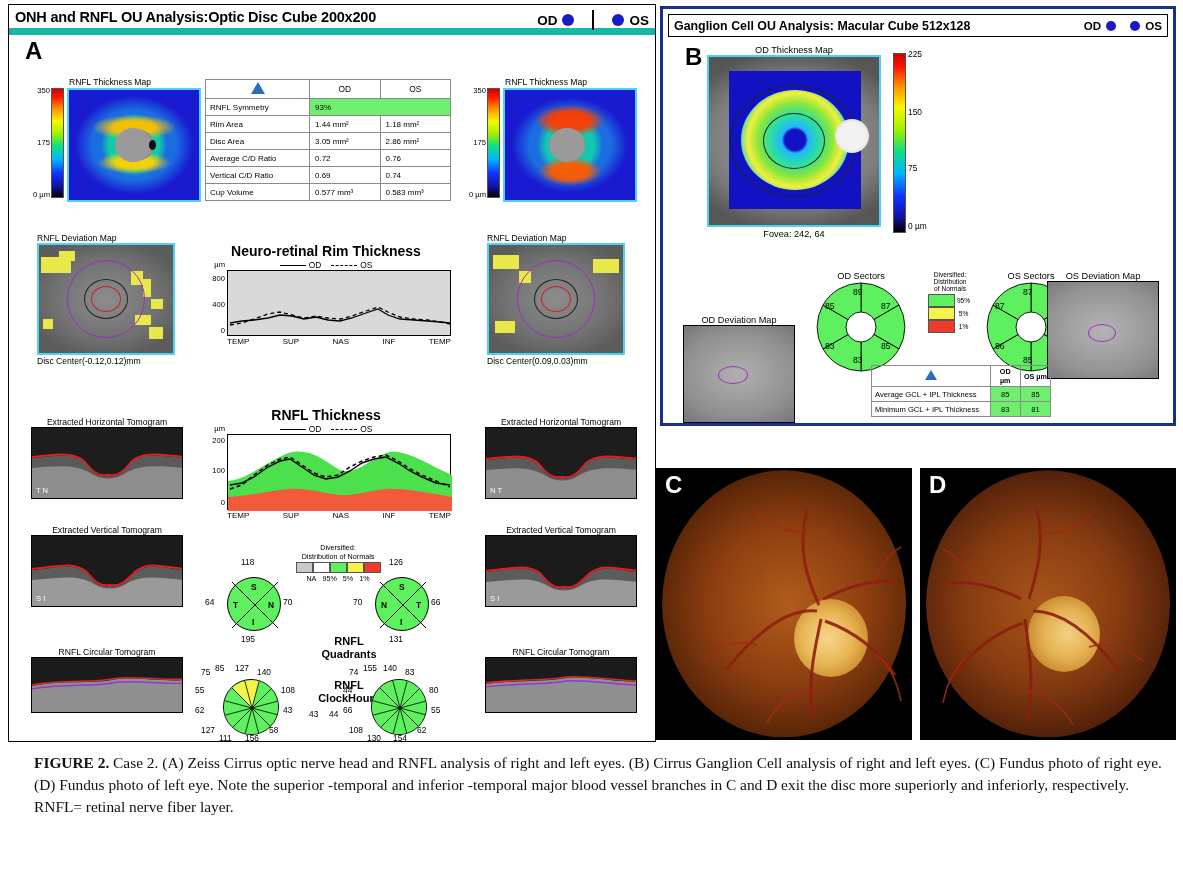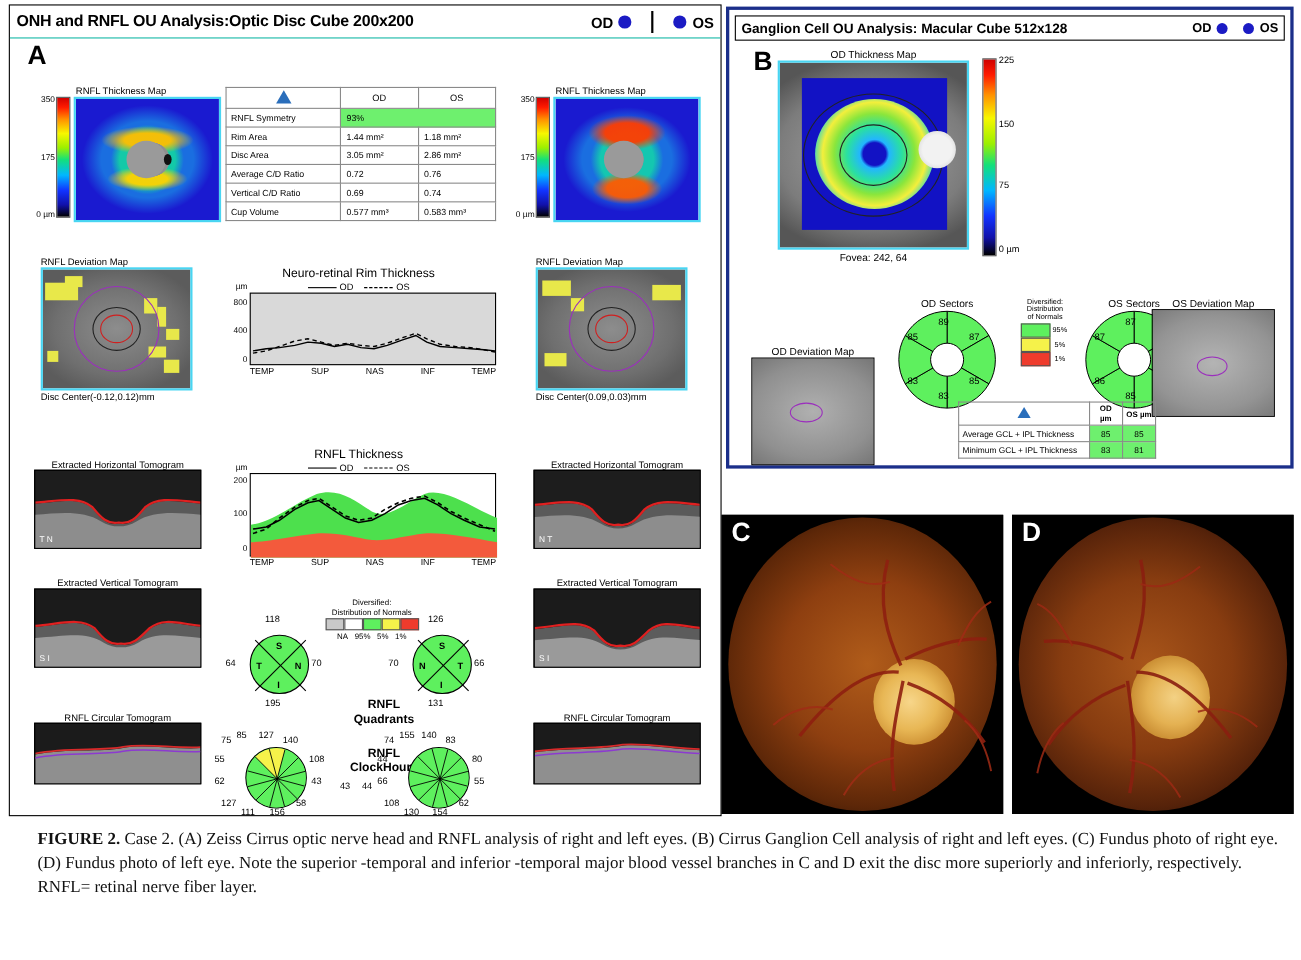--- a/index.html
+++ b/index.html
@@ -13,21 +13,21 @@
     overflow:hidden;
   }
   .page { position:relative; width:1183px; height:873px; }
 
   
   #panelA {
     position:absolute; left:8px; top:4px; width:648px; height:738px;
     border:1px solid #000; background:#fff;
   }
   #panelA-header {
-    height:30px; border-bottom:1px solid #14b8a6; display:flex; align-items:center;
+    height:30px; border-bottom:7px solid #14b8a6; display:flex; align-items:center;
     padding:0 6px; position:relative;
   }
   #panelA-title { font-size:14.5px; font-weight:bold; letter-spacing:-0.2px; }
   .od-os-chip { display:flex; align-items:center; gap:5px; font-size:13.5px; font-weight:bold; }
   .eye-dot { width:12px; height:12px; border-radius:50%; background:#1b1bc4; display:inline-block; }
   #panelA-eyes { position:absolute; right:6px; top:0; height:30px; display:flex; align-items:center; gap:18px; }
   .vert-sep { width:2px; height:20px; background:#000; }
 
   #panelA-body { position:relative; width:100%; height:705px; }
   .bigletter { font-weight:bold; font-size:24px; }
@@ -99,21 +99,21 @@
   #tableA td, #tableA th { border:1px solid #8a8a8a; padding:2px 4px; height:17px; }
   #tableA .hdr { text-align:center; font-weight:normal; background:#fff; font-size:8.4px; }
   #tableA .lbl { width:104px; }
   #tableA .green { background:#6ef06e; text-align:left; padding-left:5px;}
   #tableA .plain { text-align:left; padding-left:5px;}
   .warn-tri { display:inline-block; width:0;height:0;border-left:7px solid transparent;border-right:7px solid transparent;border-bottom:12px solid #2a6ebb; position:relative;}
   .warn-cell { text-align:center; }
 
   
   .chartbox { position:absolute; }
-  .chart-title { font-size:11px; font-weight:normal; text-align:center; }
+  .chart-title { font-size:14px; font-weight:bold; text-align:center; }
   .legend-line { display:flex; justify-content:center; align-items:center; gap:10px; font-size:8.4px; margin-top:1px;}
   .lg-od { display:flex; align-items:center; gap:3px; }
   .lg-os { display:flex; align-items:center; gap:3px; }
   .solid-seg { width:26px; height:0; border-top:1.6px solid #000; display:inline-block; }
   .dash-seg { width:26px; height:0; border-top:1.6px dashed #000; display:inline-block; }
   .plot { position:relative; border:1px solid #000; }
   .xlabels { display:flex; justify-content:space-between; font-size:8px; margin-top:1px; }
 
   
   .circle { border-radius:50%; border:1px solid #000; position:relative; }

